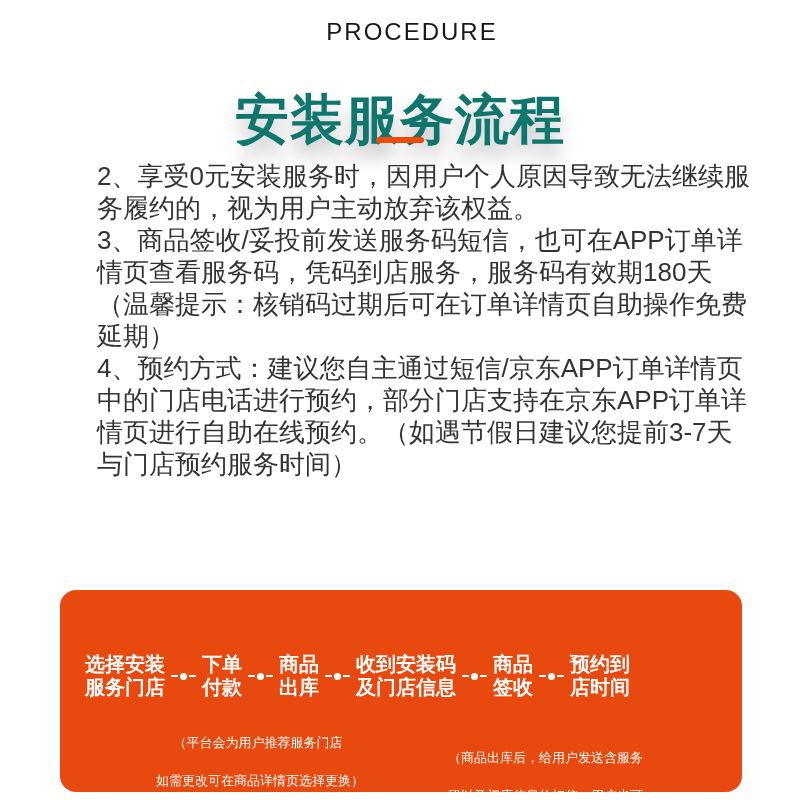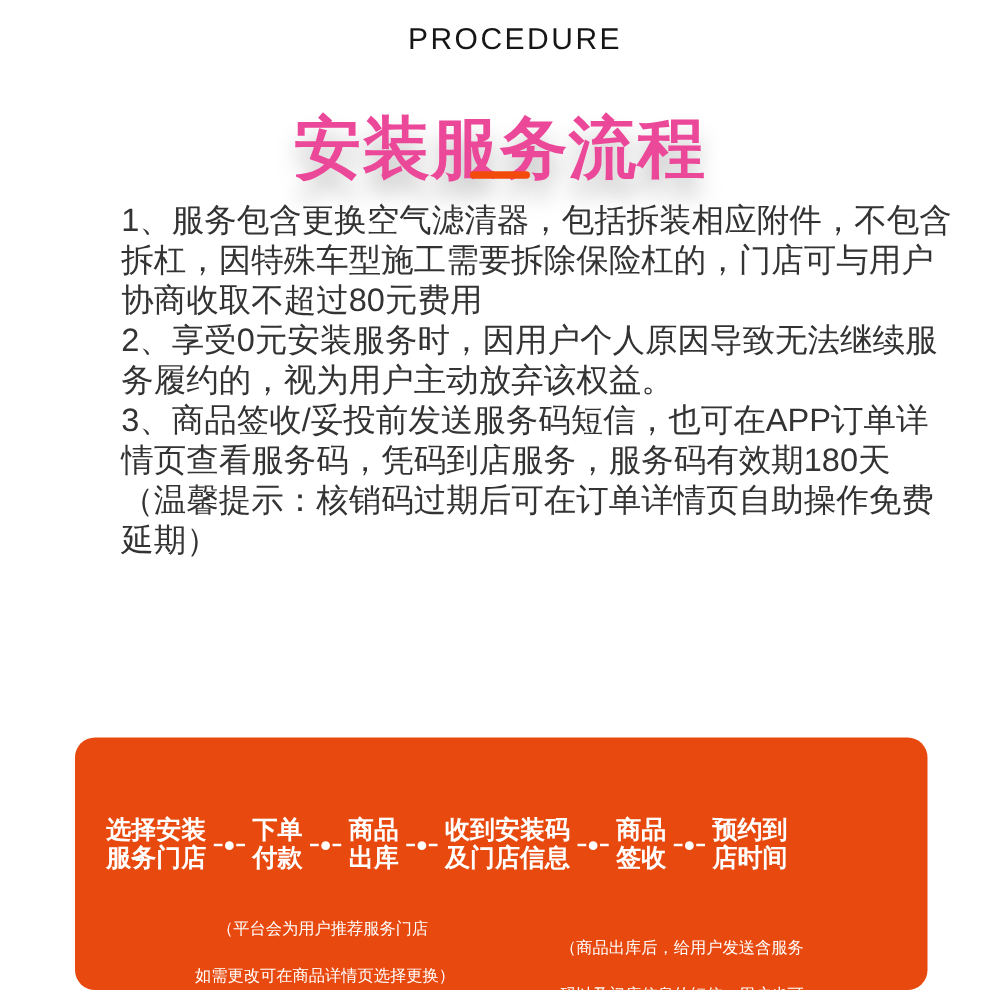--- a/index.html
+++ b/index.html
@@ -7,21 +7,21 @@
     position:relative;width:800px;height:800px;background:#ffffff;
     font-family:"Liberation Sans","DejaVu Sans",sans-serif;overflow:hidden;color:#333;
   }
   
   .eyebrow{
     position:absolute;top:18px;left:0;width:100%;text-align:center;
     font-size:24px;line-height:28px;letter-spacing:2px;color:#161616;font-weight:500;padding-left:12px;
   }
   .title{
     position:absolute;top:50px;left:0;width:100%;text-align:center;
-    font-size:54px;line-height:66px;font-weight:900;color:#ec4899;letter-spacing:1px;
+    font-size:54px;line-height:66px;font-weight:900;color:#0f766e;letter-spacing:1px;
     text-shadow:0 14px 16px rgba(130,130,130,0.45);
   }
   .dash{
     position:absolute;top:137px;left:50%;margin-left:-24px;
     width:48px;height:6px;border-radius:3px;background:#f24a0b;
   }
   
   .service-notes{
     position:absolute;left:97px;top:160px;width:620px;
     font-size:26px;line-height:32px;color:#333;
@@ -55,33 +55,34 @@
 <body>
 
 <div class="page">
 
   <div class="eyebrow">PROCEDURE</div>
   <h1 class="title">安装服务流程</h1>
   <div class="dash"></div>
 
   <div class="service-notes">
     <div class="note-item">
-      <p>1、服务包含更换空气滤清器，包括拆装相应附件，不包含</p>
-      <p>拆杠，因特殊车型施工需要拆除保险杠的，门店可与用户</p>
-      <p>协商收取不超过80元费用</p>
-    </div>
-    <div class="note-item">
       <p>2、享受0元安装服务时，因用户个人原因导致无法继续服</p>
       <p>务履约的，视为用户主动放弃该权益。</p>
     </div>
     <div class="note-item">
       <p>3、商品签收/妥投前发送服务码短信，也可在APP订单详</p>
       <p>情页查看服务码，凭码到店服务，服务码有效期180天</p>
       <p>（温馨提示：核销码过期后可在订单详情页自助操作免费</p>
       <p>延期）</p>
+    </div>
+    <div class="note-item">
+      <p>4、预约方式：建议您自主通过短信/京东APP订单详情页</p>
+      <p>中的门店电话进行预约，部分门店支持在京东APP订单详</p>
+      <p>情页进行自助在线预约。（如遇节假日建议您提前3-7天</p>
+      <p>与门店预约服务时间）</p>
     </div>
   </div>
 
   <div class="banner">
     <div class="flow">
 
       <div class="step">
         <div>选择安装</div>
         <div>服务门店</div>
       </div>

